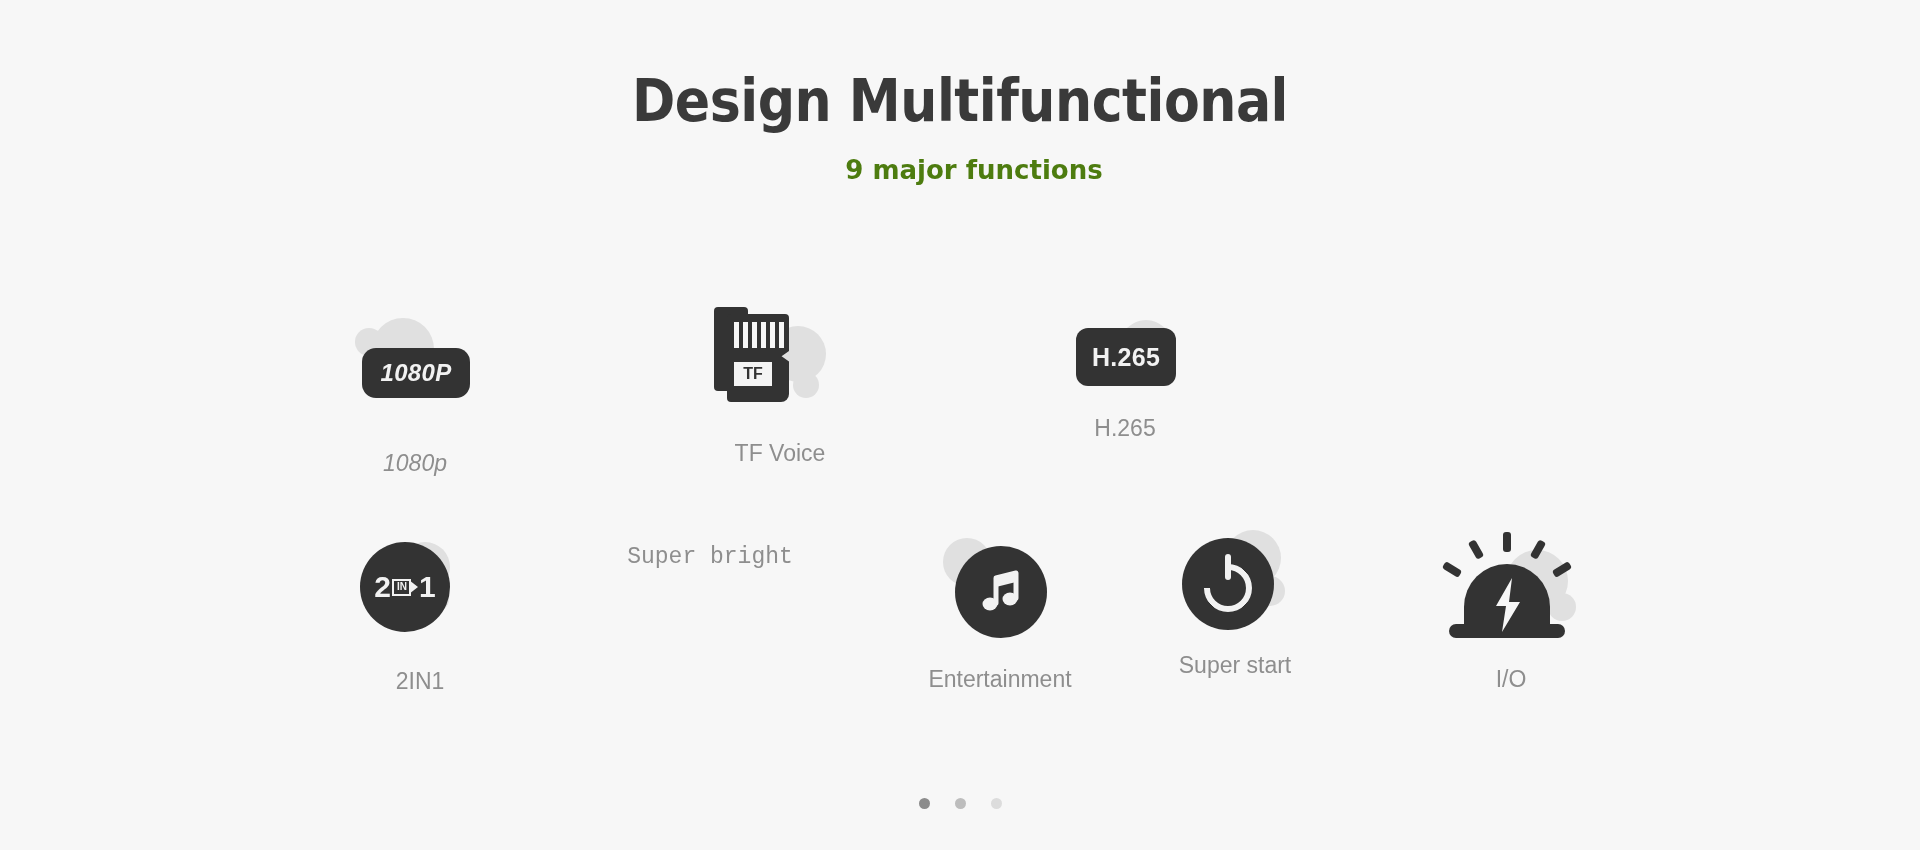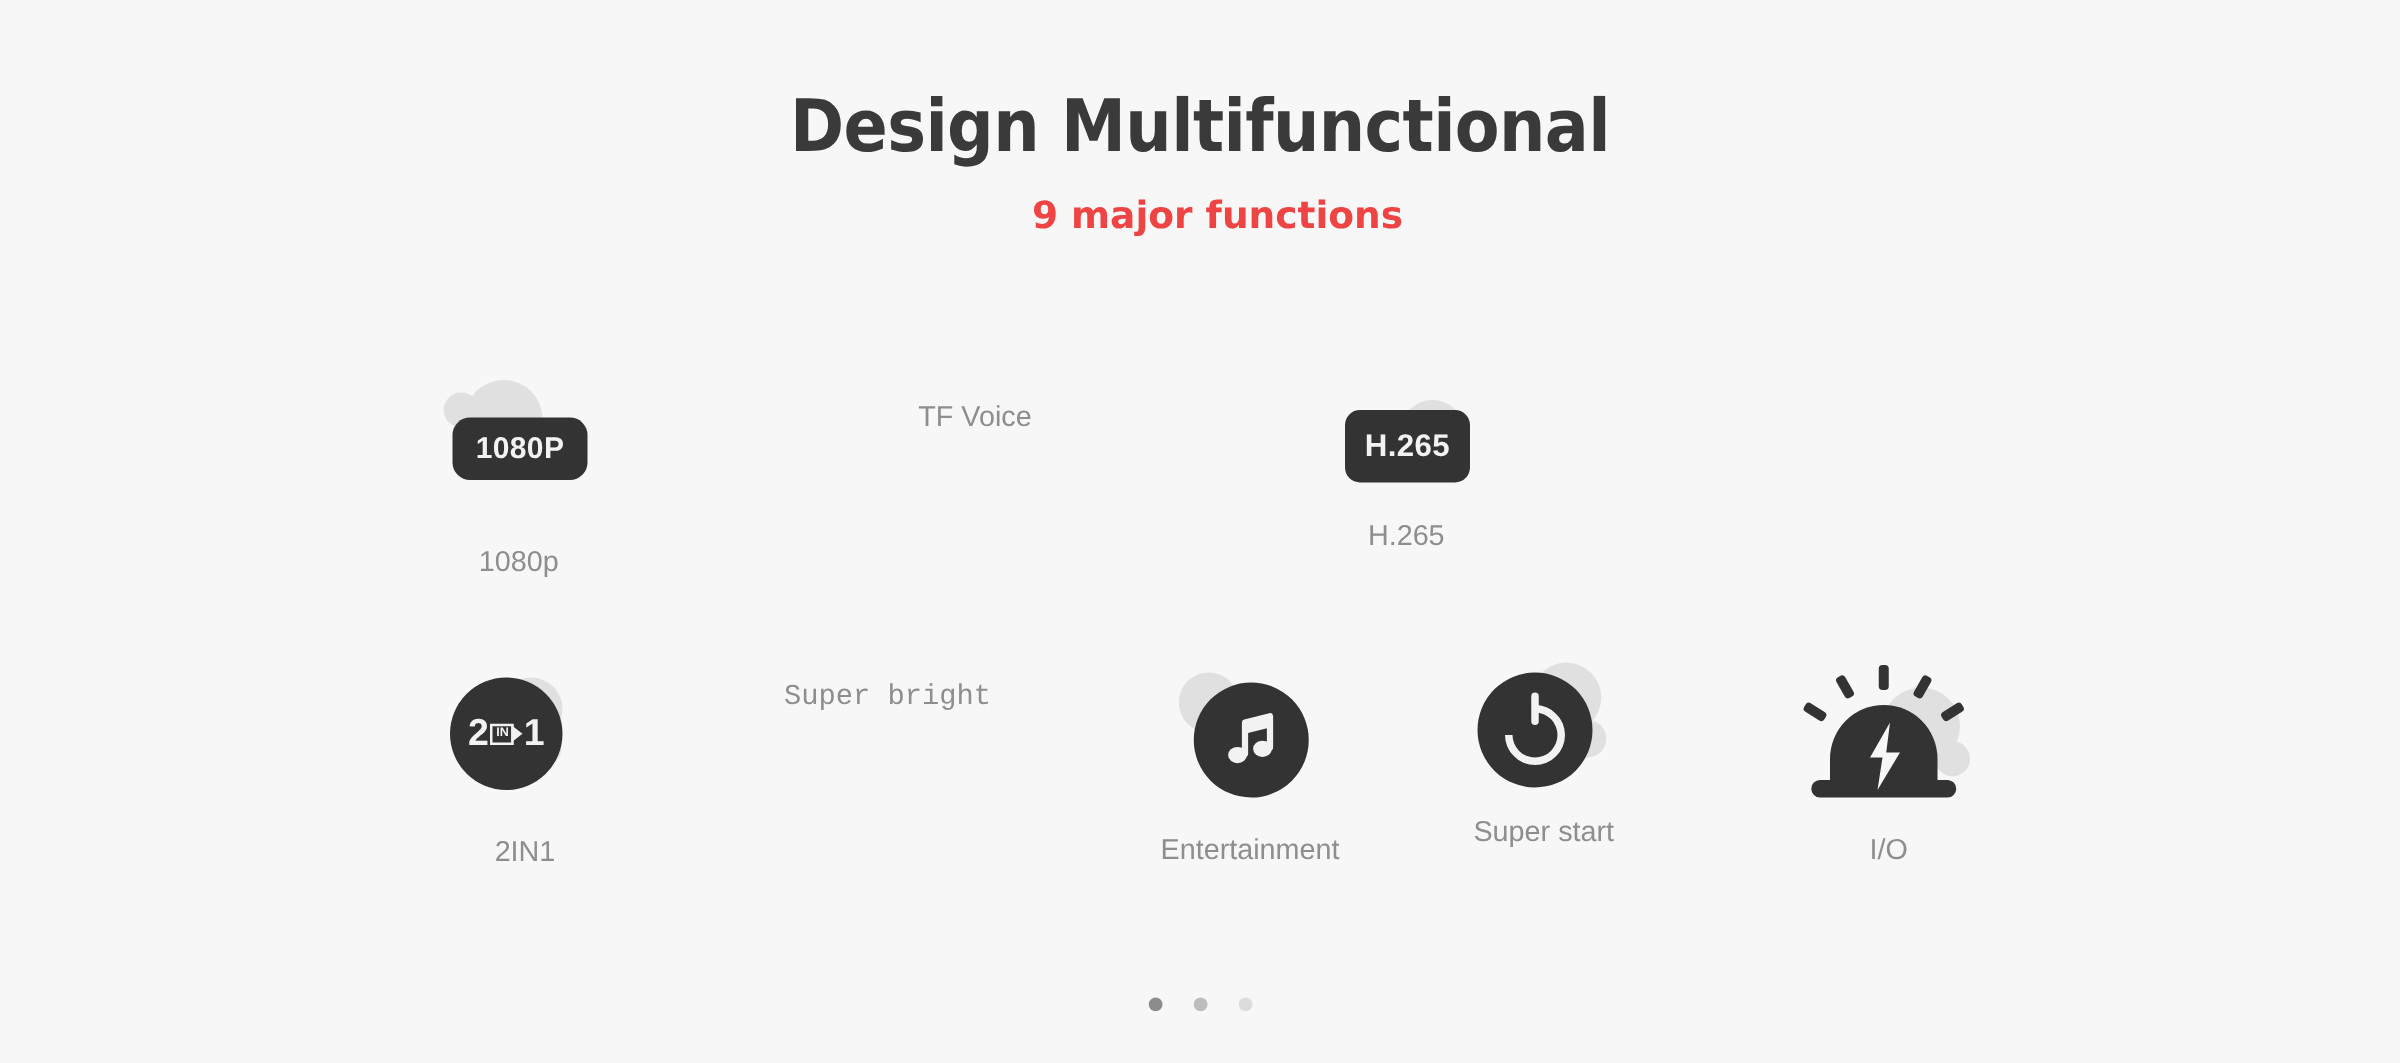--- a/index.html
+++ b/index.html
@@ -28,23 +28,23 @@
     font-size: 58px;
     font-weight: 700;
     color: #3a3a3a;
     letter-spacing: -0.5px;
     line-height: 1.08;
     font-stretch: condensed;
     font-family: "DejaVu Sans", sans-serif;
   }
   .subtitle {
     margin-top: 22px;
-    font-size: 30px;
-    font-weight: 700;
-    color: #ef4444;
+    font-size: 26px;
+    font-weight: 700;
+    color: #4d7c0f;
     letter-spacing: 0px;
     font-family: "DejaVu Sans", sans-serif;
     padding-left: 28px;
   }
 
   
   .feature {
     position: absolute;
     width: 230px;
     text-align: center;
@@ -236,32 +236,49 @@
 </head>
 <body>
 
 <div class="page">
 
   <div class="heading-block">
     <div class="title">Design Multifunctional</div>
     <div class="subtitle">9 major functions</div>
   </div>
 
-  <div class="feature" style="left:300px; top:296px;">
+  <div class="feature" style="left:300px; top:310px;font-style:italic;">
     <div class="icon-stage">
       <div class="blob" style="width:28px;height:28px;left:55px;top:18px;"></div>
       <div class="blob" style="width:62px;height:62px;left:72px;top:8px;"></div>
       <div class="badge glyph" style="left:62px; top:38px; width:108px; height:50px; font-size:24px;">
         <span>1080P</span>
       </div>
     </div>
     <div class="feature-label" style="margin-top:20px;">1080p</div>
   </div>
 
   <div class="feature" style="left:665px; top:302px;">
+    <div class="icon-stage">
+      <div class="blob" style="width:56px;height:56px;left:105px;top:24px;"></div>
+      <div class="blob" style="width:26px;height:26px;left:128px;top:70px;"></div>
+      <div class="tf-back" style="left:49px; top:5px; width:34px; height:84px;"></div>
+      <div class="tf-body" style="left:62px; top:12px; width:62px; height:88px; border-radius:4px 4px 8px 4px; clip-path: polygon(0 0, 100% 0, 100% 42%, 88% 48%, 100% 54%, 100% 100%, 0 100%);"></div>
+      <div class="tf-pins" style="left:69px; top:20px; height:26px;">
+        <div class="tf-pin" style="height:26px;"></div>
+        <div class="tf-pin" style="height:26px;"></div>
+        <div class="tf-pin" style="height:26px;"></div>
+        <div class="tf-pin" style="height:26px;"></div>
+        <div class="tf-pin" style="height:26px;"></div>
+        <div class="tf-pin" style="height:26px;"></div>
+      </div>
+      <div class="tf-label" style="left:69px; top:60px; width:38px; height:24px;">
+        <span>TF</span>
+      </div>
+    </div>
     <div class="feature-label" style="margin-top:18px;">TF Voice</div>
   </div>
 
   <div class="feature" style="left:1010px; top:302px;">
     <div class="icon-stage" style="height:105px;">
       <div class="blob" style="width:52px;height:52px;left:110px;top:18px;"></div>
       <div class="blob" style="width:26px;height:26px;left:135px;top:55px;"></div>
       <div class="badge glyph" style="left:66px; top:26px; width:100px; height:58px; font-size:25px; border-radius:12px;">
         <span>H.265</span>
       </div>

